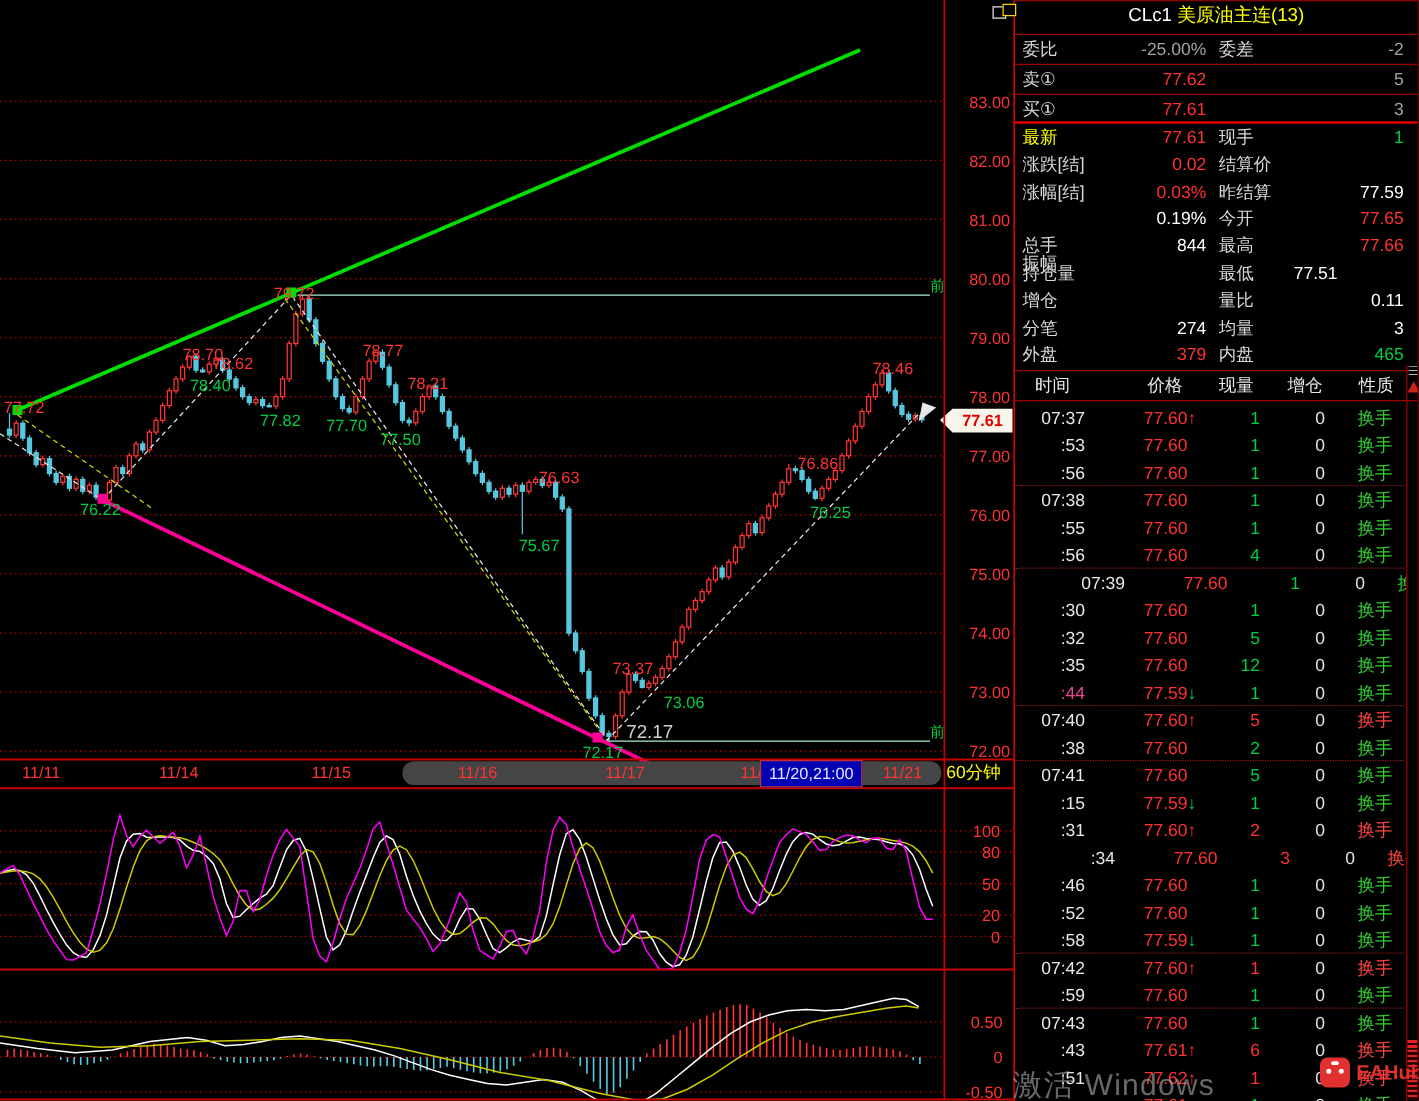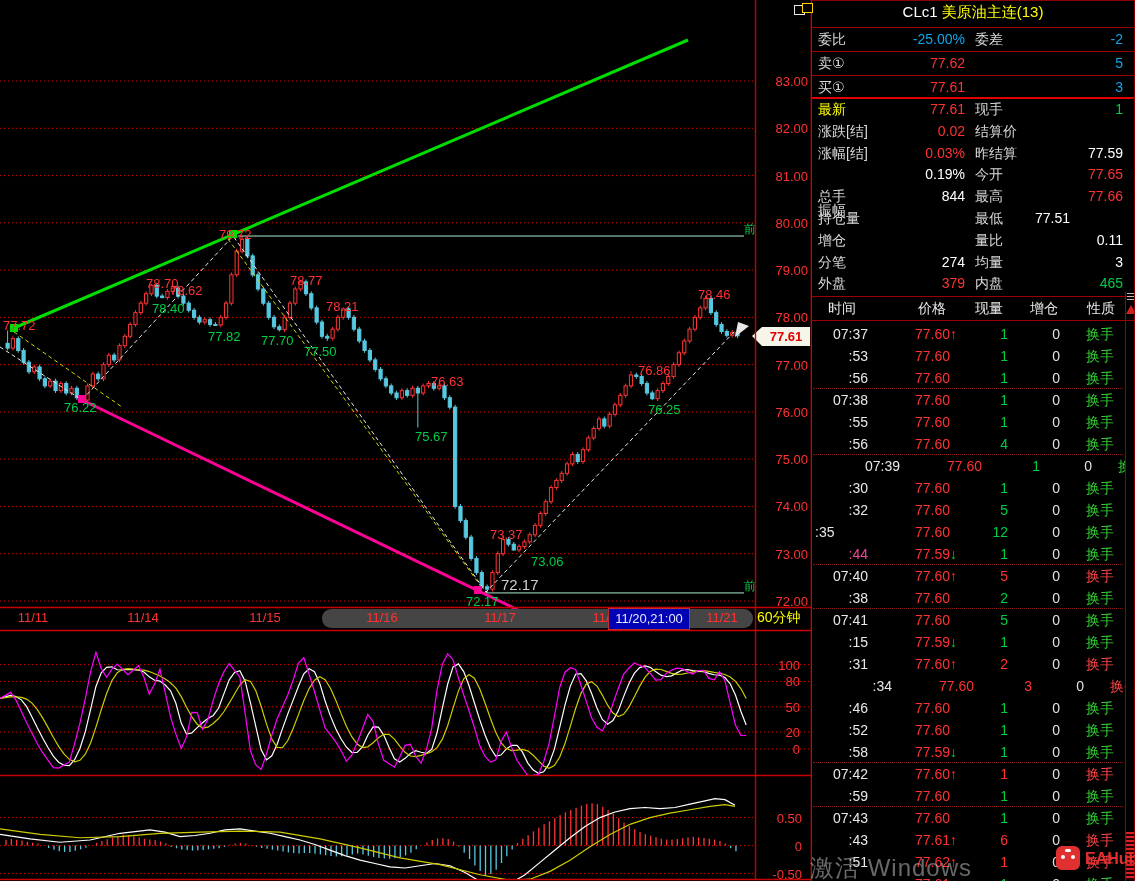--- a/index.html
+++ b/index.html
@@ -7,21 +7,21 @@
   #app{position:relative;width:1135px;height:881px;background:#000;overflow:hidden;}
   .ab{position:absolute;}
   svg text{font-family:"Liberation Sans","DejaVu Sans",sans-serif;}
   
   #quote-title{left:813px;top:3px;width:320px;text-align:center;font-size:15px;color:#fff;white-space:nowrap;}
   #quote-title .nm{color:#ffff00;}
   .hl{left:812px;width:322px;height:1px;background:#9e0000;}
   .hl.bright{background:#e00000;height:2px;}
   .qlbl{color:#d8d8d8;font-size:14px;white-space:nowrap;}
   .qval{font-size:14px;text-align:right;white-space:nowrap;}
-  .c-red{color:#ff3232;} .c-green{color:#0ea5e9;}
+  .c-red{color:#ff3232;} .c-green{color:#a3a3a3;}
   #timeline{left:0;top:607px;width:812px;height:23px;}
   #tl-thumb{position:absolute;left:322px;top:2px;width:431px;height:19px;background:#454545;border-radius:9px;}
   .tl-lbl{position:absolute;top:3px;transform:translateX(-50%);color:#ff3232;font-size:13px;white-space:nowrap;z-index:2;}
   #tl-sel{position:absolute;left:608px;top:1px;width:80px;height:20px;background:#0000b4;border:1px solid #c03030;
      color:#e6e6ff;font-size:13px;text-align:center;line-height:19px;z-index:3;white-space:nowrap;}
   #period-label{left:757px;top:609px;color:#ffff00;font-size:14px;z-index:2;}
   #win-icon{left:794px;top:3px;width:18px;height:11px;}
   #win-icon .r1{position:absolute;left:0;top:2px;width:9px;height:8px;border:1px solid #e8e8e8;}
   #win-icon .r2{position:absolute;left:8px;top:0;width:9px;height:8px;border:1px solid #ffd400;background:#000;}
   #ticks-box{left:813px;top:321px;width:312px;height:560px;overflow:hidden;}
@@ -725,21 +725,21 @@
       </div>
       <div class="trow" style="top: 178px;">
         <span style="left:2px;width:53px;text-align:right;color:#e8e8e8">:32</span>
         <span style="left:60px;width:77px;text-align:right;color:#ff3232">77.60</span>
         <span style="left:137px;width:12px;color:#00cc44"></span>
         <span style="left:150px;width:45px;text-align:right;color:#00cc44">5</span>
         <span style="left:205px;width:42px;text-align:right;color:#e0e0e0">0</span>
         <span style="left:273px;color:#33cc33">换手</span>
       </div>
       <div class="trow" style="top: 200px;">
-        <span style="left:2px;width:53px;color:#e8e8e8">:35</span>
+        <span style="left:2px;width:53px;text-align:right;color:#e8e8e8">:35</span>
         <span style="left:60px;width:77px;text-align:right;color:#ff3232">77.60</span>
         <span style="left:137px;width:12px;color:#00cc44"></span>
         <span style="left:150px;width:45px;text-align:right;color:#00cc44">12</span>
         <span style="left:205px;width:42px;text-align:right;color:#e0e0e0">0</span>
         <span style="left:273px;color:#33cc33">换手</span>
       </div>
       <div class="trow" style="top: 222px;">
         <span style="left:2px;width:53px;text-align:right;color:#ec4899">:44</span>
         <span style="left:60px;width:77px;text-align:right;color:#ff3232">77.59</span>
         <span style="left:137px;width:12px;color:#00cc44">↓</span>

